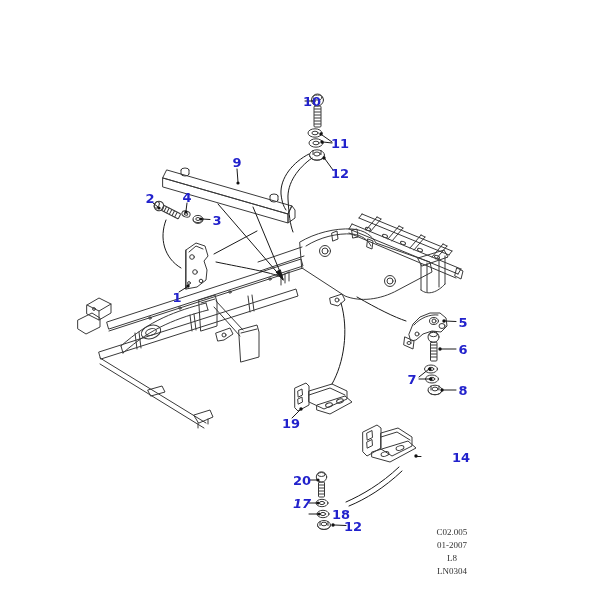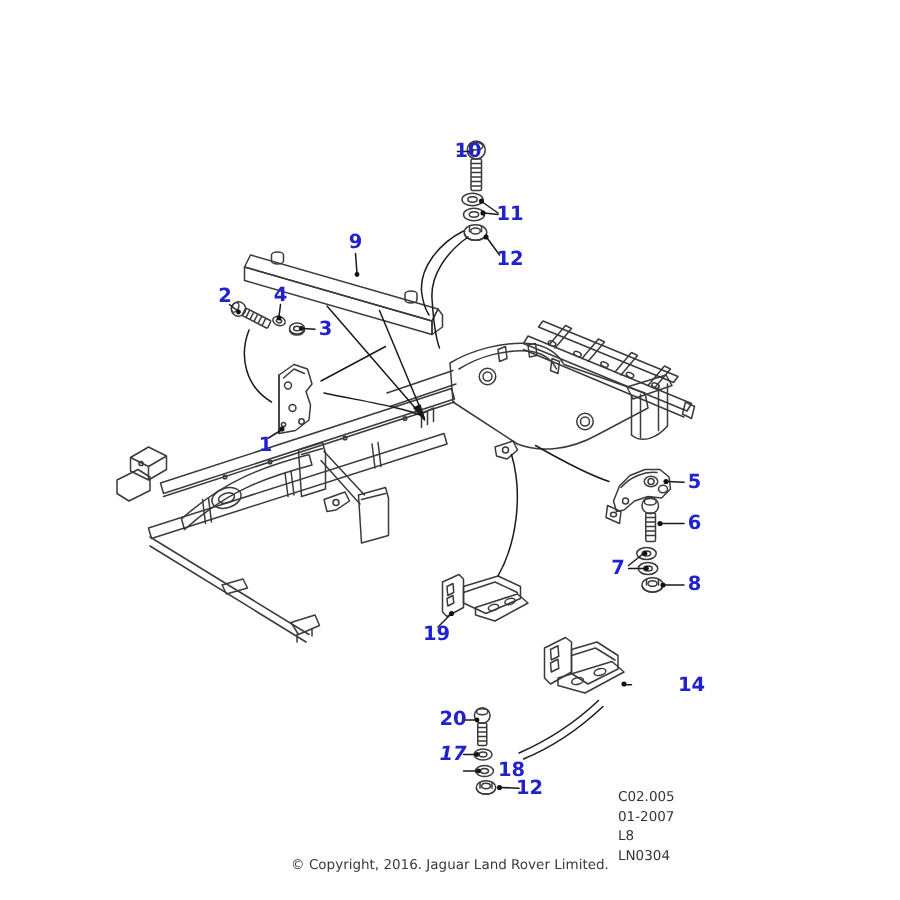--- a/index.html
+++ b/index.html
@@ -2,22 +2,22 @@
 <html style="--callout-color: #2222cc;"><head>
 <meta charset="utf-8">
 <style>
   html,body{margin:0;padding:0;background:#fff;}
   .stage{position:relative;width:600px;height:600px;background:#fff;overflow:hidden;
          font-family:"DejaVu Sans","Liberation Sans",sans-serif;}
   .stage svg{position:absolute;left:0;top:0;}
   .callout{position:absolute;transform:translate(-50%,-50%);
            font:bold 13px "DejaVu Sans","Liberation Sans",sans-serif;
            color:var(--callout-color,#2222cc);letter-spacing:0px;line-height:1;}
-  .plate{position:absolute;left:412px;top:526px;width:80px;
-         font-size:9px;line-height:13px;color:#333;}
+  .plate{position:absolute;left:412px;top:526px;width:80px;text-align:center;
+         font-size:9px;line-height:13px;color:#333;font-family:Liberation Serif, serif;}
   .copyright{position:absolute;left:0;right:0;top:572px;text-align:center;
          font-size:9px;color:#3a3a3a;}
 </style>
 </head>
 <body>
 
 <div class="stage">
 
 <svg width="600" height="600" viewBox="0 0 600 600">
   <g fill="none" stroke="#3a3a3a" stroke-width="1" stroke-linejoin="round" stroke-linecap="round">
@@ -288,15 +288,14 @@
       <div class="callout" style="left: 302px; top: 514px; margin-left: 39px;">18</div>
     </div>
 
 <div class="plate">
   <div>C02.005</div>
   <div>01-2007</div>
   <div>L8</div>
   <div>LN0304</div>
 </div>
 
-<div class="copyright">© Copyright, 2016. Jaguar Land Rover Limited.</div>
 
 </div>
 
 </body></html>

